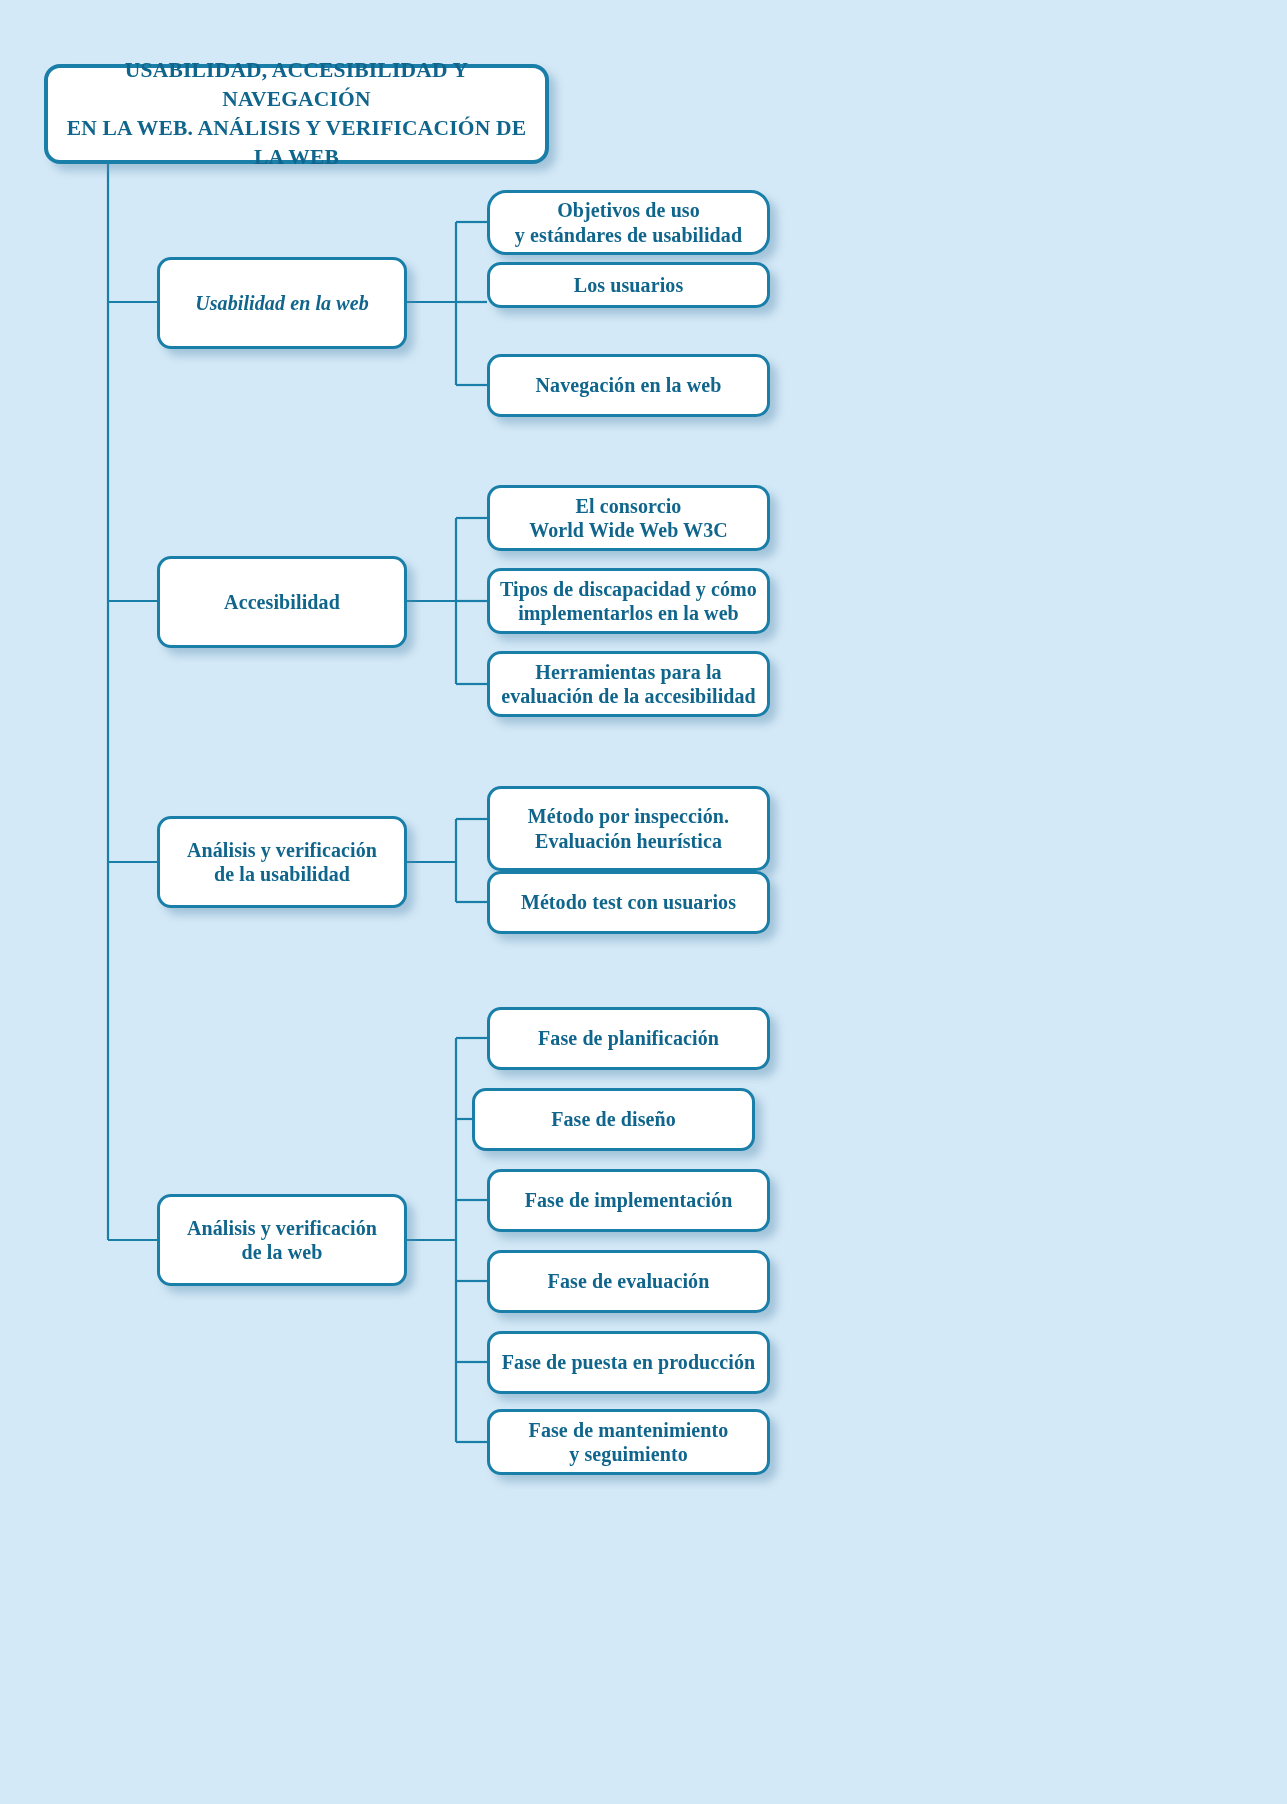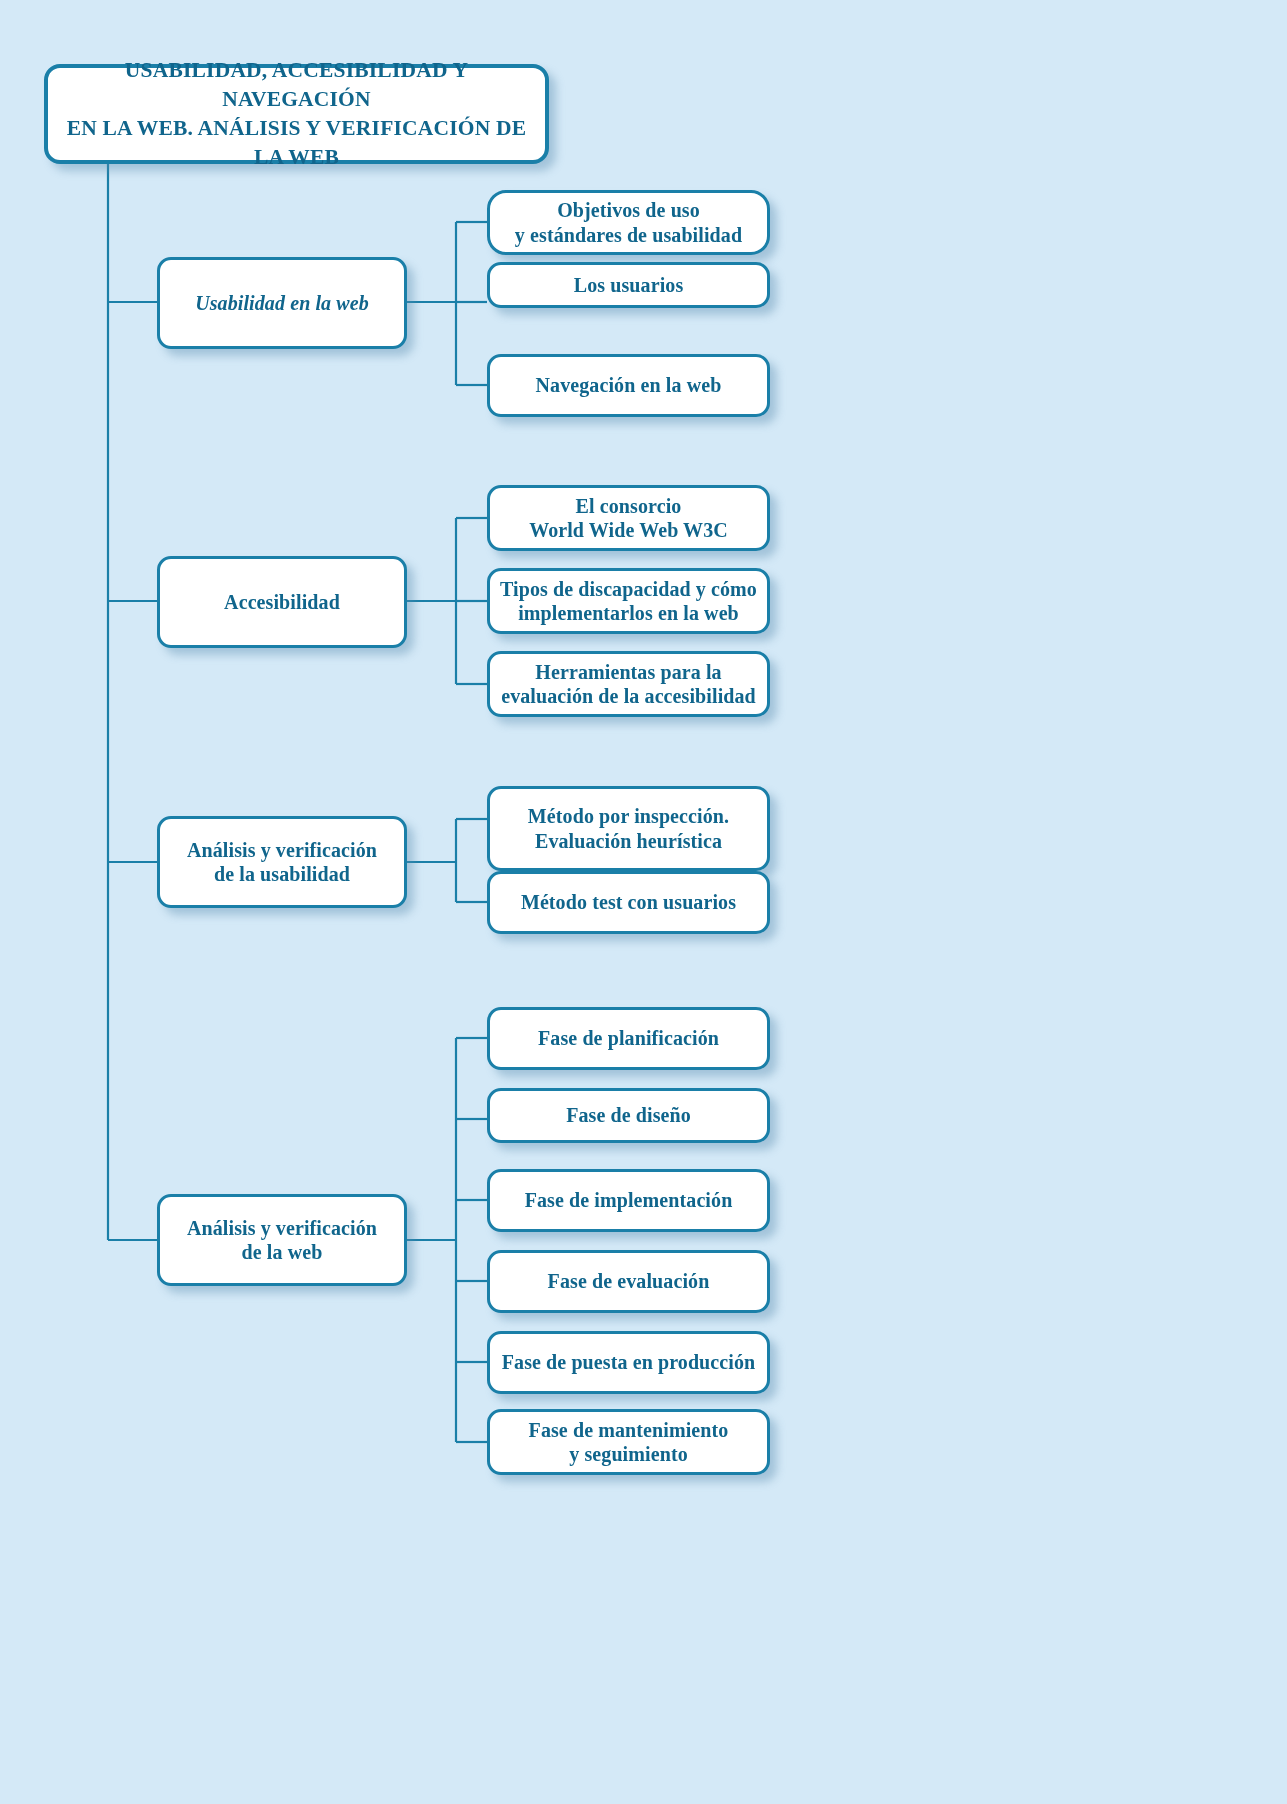--- a/index.html
+++ b/index.html
@@ -158,21 +158,21 @@
   </div>
 
   <div class="node branch" style="left:157px; top:1194px; width:250px; height:92px;">
     <span class="txt">Análisis y verificación
 de la web</span>
   </div>
 
   <div class="node leaf" style="left:487px; top:1007px; width:283px; height:63px;">
     <span class="txt">Fase de planificación</span>
   </div>
-  <div class="node leaf" style="left:487px; top:1088px; width:283px; height:55px;">
+  <div class="node leaf" style="left:472px; top:1088px; width:283px; height:63px;">
     <span class="txt">Fase de diseño</span>
   </div>
   <div class="node leaf" style="left:487px; top:1169px; width:283px; height:63px;font-family:Liberation Serif, serif;">
     <span class="txt">Fase de implementación</span>
   </div>
   <div class="node leaf" style="left:487px; top:1250px; width:283px; height:63px;">
     <span class="txt">Fase de evaluación</span>
   </div>
   <div class="node leaf" style="left:487px; top:1331px; width:283px; height:63px;">
     <span class="txt">Fase de puesta en producción</span>

